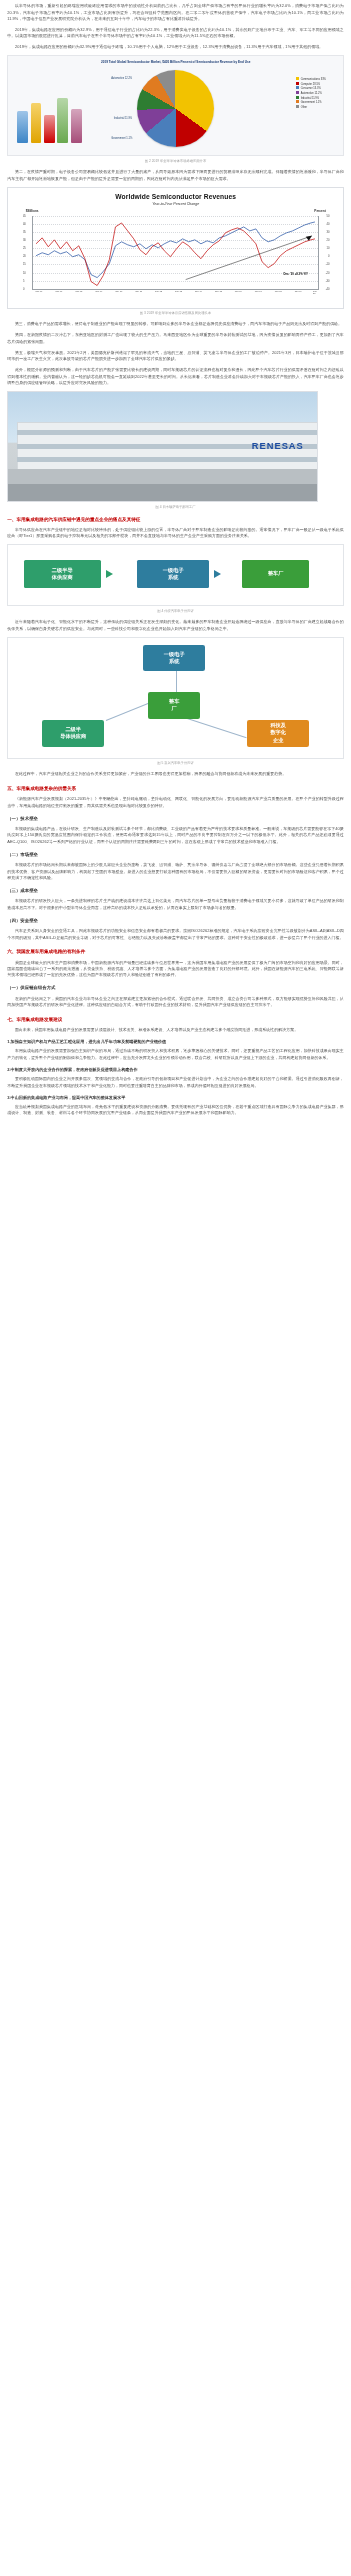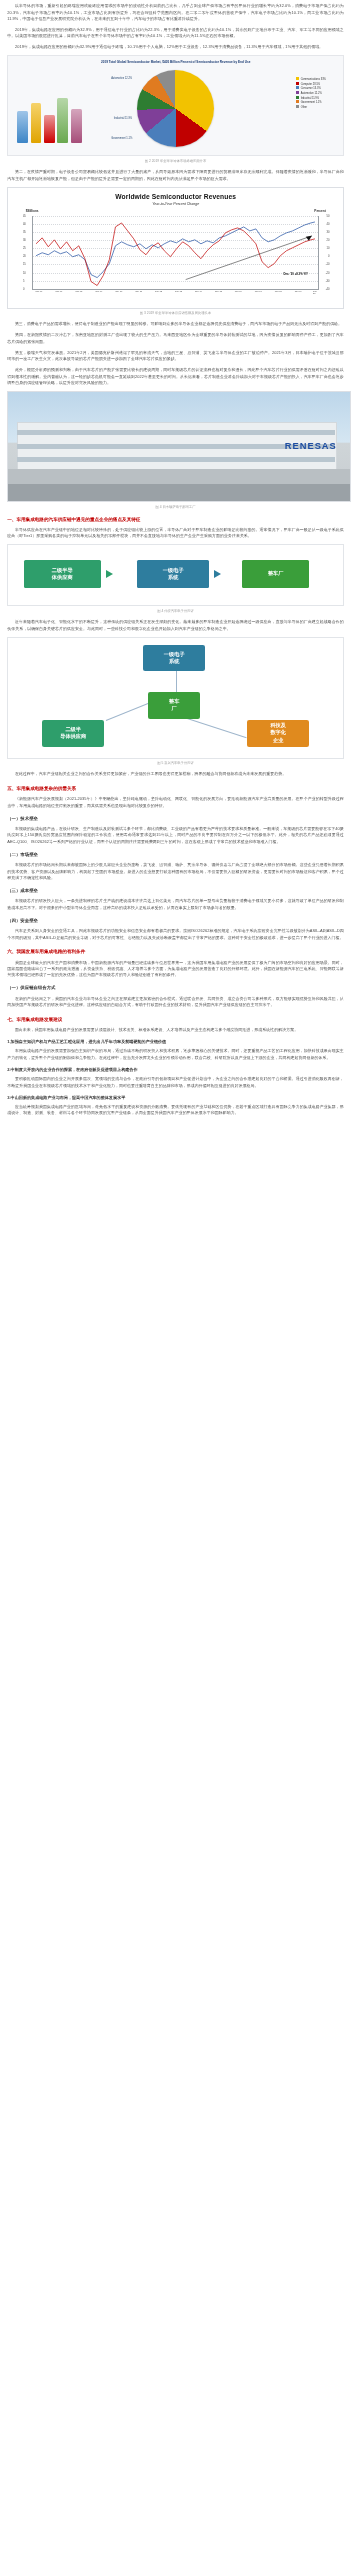--- a/index.html
+++ b/index.html
@@ -117,21 +117,21 @@
     border-left:0.5px solid #9aa0a6;border-bottom:0.5px solid #9aa0a6;border-right:0.5px solid #9aa0a6;
   }
   .gridline{position:absolute;left:0;right:0;border-top:0.5px dotted #d6d9dd;}
   .ytick{position:absolute;font-size:2.6px;color:#444;transform:translateY(-50%);}
   .xtick{position:absolute;font-size:2.3px;color:#555;transform:translateX(-50%);top:100%;margin-top:1px;}
   .lf-note{
     position:absolute;font-size:2.8px;color:#111;font-weight:bold;
   }
   
   .photo{
-    position:relative;width:344px;height:111px;overflow:hidden;
+    position:relative;width:311px;height:111px;overflow:hidden;
     background:linear-gradient(#bcd6ea 0%, #d5e6f2 46%, #cfd5d8 47%, #c7ccd0 100%);
     border:0.5px solid #dcdfe4;box-sizing:border-box;
   }
   .bldg{position:absolute;background:#e9edf0;}
   .bldg-strip{position:absolute;background:#b9c6cf;}
   .renesas-sign{
     position:absolute;right:13.4px;top:49px;font-size:9.3px;letter-spacing:1px;
     color:#1f4ea1;font-weight:bold;font-family:"Liberation Sans",sans-serif;
   }
   

